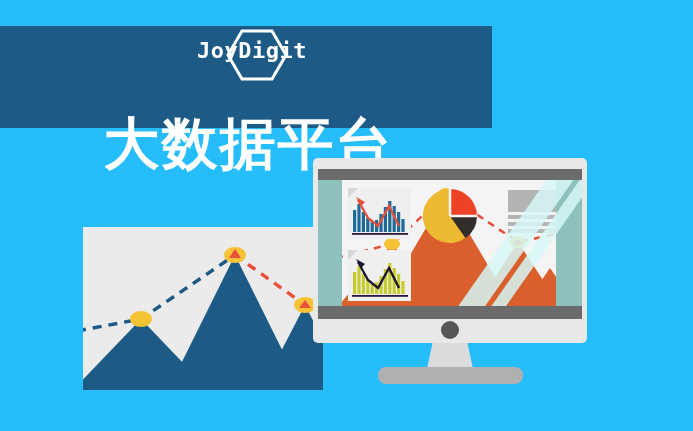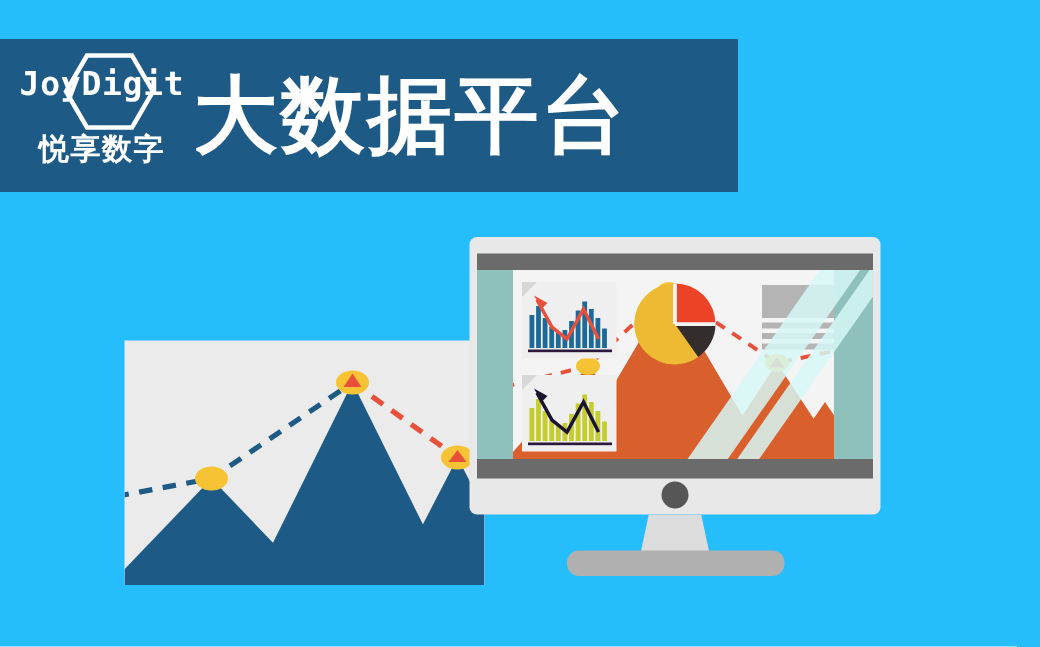--- a/index.html
+++ b/index.html
@@ -19,20 +19,21 @@
   
   #header-banner {
     position: absolute;
     left: 0;
     top: 26px;
     width: 492px;
     height: 102px;
     background: #1d5b86;
     display: flex;
     align-items: center;
+    flex-direction: column;
   }
   #brand-logo {
     position: relative;
     width: 112px;
     height: 90px;
     margin-left: 12px;
     flex: 0 0 auto;
   }
   #brand-hex {
     position: absolute;
@@ -217,21 +218,20 @@
 
 <div id="stage">
 
   <div id="header-banner">
 
     <div id="brand-logo">
       <svg id="brand-hex" viewBox="0 0 62 52">
         <polygon points="16,2 46,2 60,26 46,50 16,50 2,26" fill="none" stroke="#ffffff" stroke-width="3"></polygon>
       </svg>
       <div id="brand-wordmark">JoyDigit</div>
-      <div id="brand-subtitle">悦享数字</div>
     </div>
 
     <div id="banner-title">大数据平台</div>
   </div>
 
   <div id="left-panel">
     <svg class="left-svg" width="240" height="163" viewBox="0 0 240 163">
 
       <polygon points="-10,163 58,92 126,163" fill="#1d5b86"></polygon>
       <polygon points="85,163 152,28 219,163" fill="#1d5b86"></polygon>

